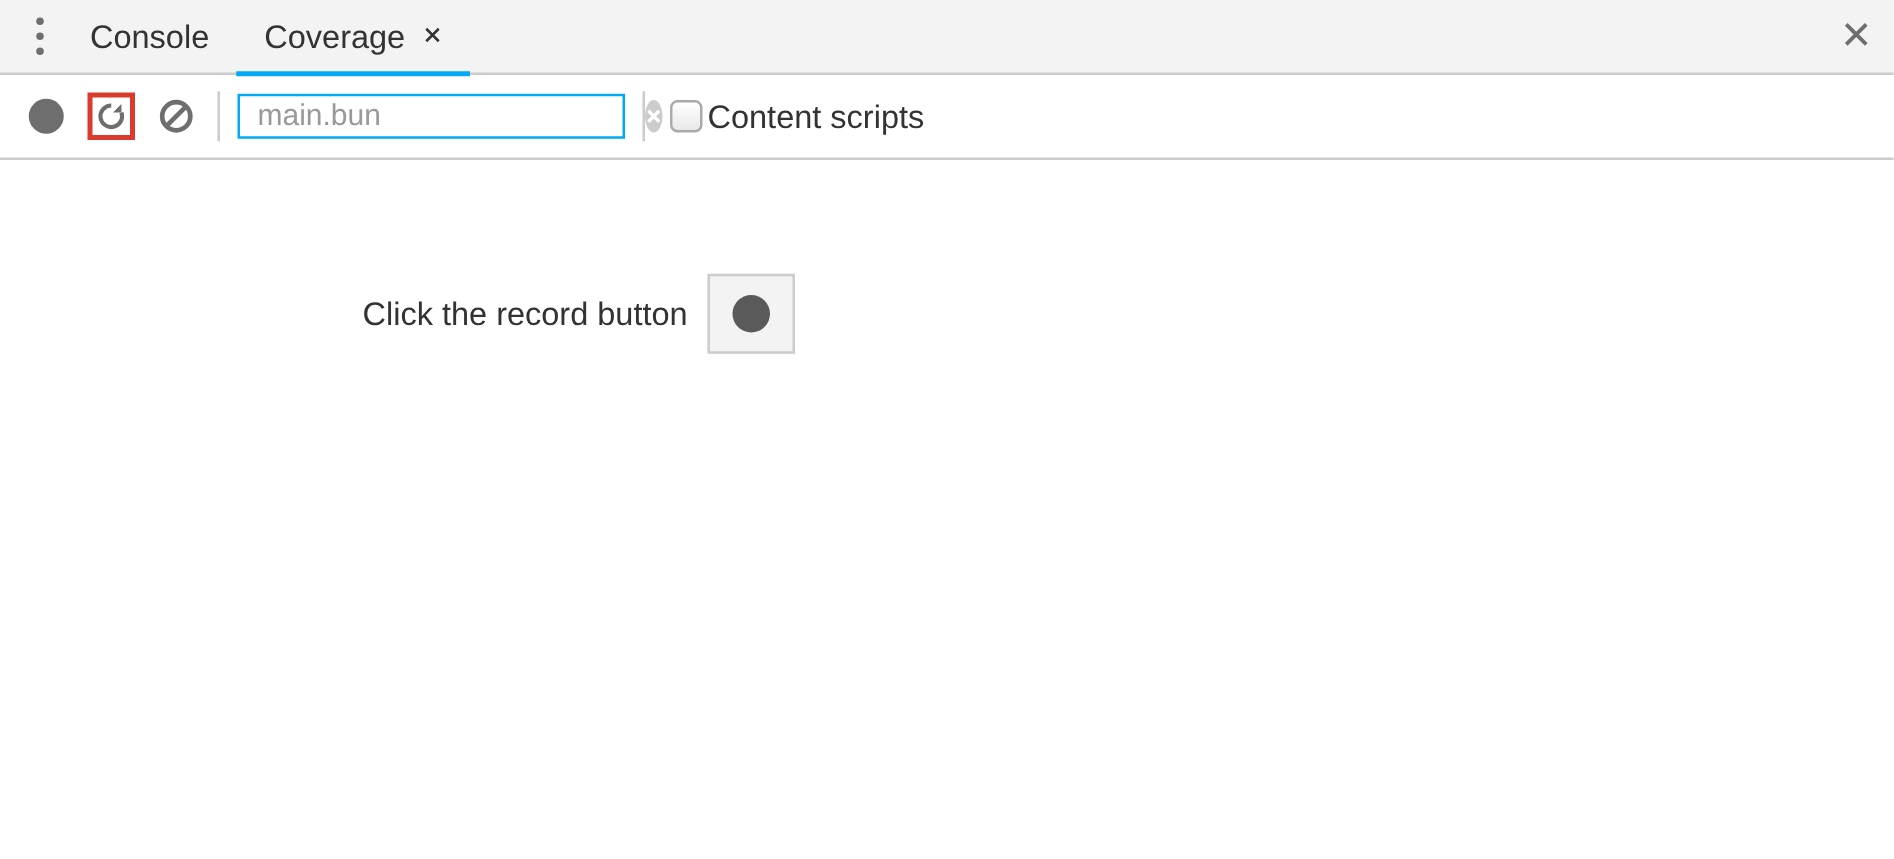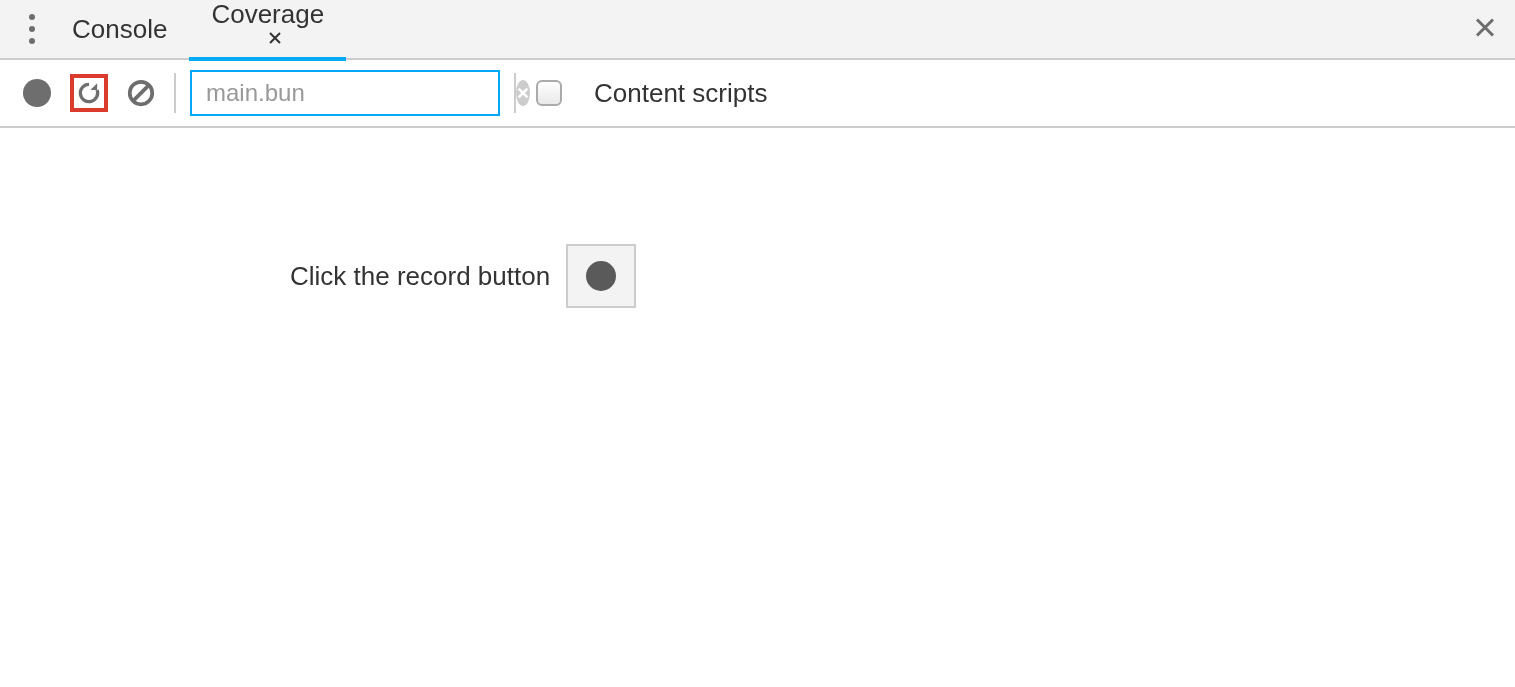--- a/index.html
+++ b/index.html
@@ -4,44 +4,44 @@
   <style>
     * { box-sizing: border-box; margin: 0; padding: 0; }
     body { font-family: -apple-system, BlinkMacSystemFont, "Segoe UI", Helvetica, Arial, sans-serif; font-size: 14px; color: #333; background: #fff; width: 1515px; }
 
     
     .tab-strip { height: 60px; background: #f3f3f3; border-bottom: 2px solid #ccc; display: flex; align-items: center; padding-left: 14px; position: relative; text-align: center; }
     .kebab { width: 36px; display: flex; flex-direction: column; align-items: center; justify-content: center; gap: 6px; cursor: pointer; }
     .kebab span { width: 6px; height: 6px; background: #6e6e6e; border-radius: 50%; display: block; }
     .tab { font-size: 26px; color: #333; padding: 0 22px; height: 60px; display: flex; align-items: center; cursor: pointer; position: relative; }
     .tab.inactive { color: #333; }
-    .tab.active { color: #333; flex-direction: column; }
+    .tab.active { color: #333; }
     .tab.active::after { content: ""; position: absolute; left: 0; right: 0; bottom: -2px; height: 4px; background: #03a9f4; }
     .tab-close { margin-left: 14px; color: #333; font-size: 18px; line-height: 1; }
     .panel-close { position: absolute; right: 18px; top: 50%; transform: translateY(-50%); color: #6e6e6e; cursor: pointer; }
     .panel-close svg { width: 24px; height: 24px; }
 
     
     .toolbar { height: 68px; border-bottom: 2px solid #ccc; display: flex; align-items: center; padding-left: 18px; gap: 14px; }
     .tb-btn { display: inline-flex; align-items: center; justify-content: center; width: 38px; height: 38px; }
     .record-dot { width: 28px; height: 28px; background: #6e6e6e; border-radius: 50%; }
     .reload-highlight { border: 4px solid #da3b2c; padding: 2px; }
     .reload-svg, .clear-svg { width: 30px; height: 30px; fill: #6e6e6e; }
     .vsep { width: 2px; height: 40px; background: #ccc; }
-    .filter-wrap { display: flex; align-items: center; border: 2px solid #03a9f4; height: 46px; width: 310px; padding: 0 2px 0 14px; }
+    .filter-wrap { display: flex; align-items: center; border: 2px solid #03a9f4; height: 36px; width: 310px; padding: 0 2px 0 14px; }
     .filter-input { border: none; outline: none; font-size: 24px; color: #999; flex: 1; background: transparent; }
     .filter-input::placeholder { color: #999; }
     .filter-clear { width: 26px; height: 26px; border-radius: 50%; background: #ccc; color: #fff; display: flex; align-items: center; justify-content: center; cursor: pointer; }
     .filter-clear svg { width: 14px; height: 14px; fill: #fff; }
-    .cs-check { display: flex; align-items: center; gap: 32px; margin-left: 6px; }
+    .cs-check { display: flex; align-items: center; gap: 4px; margin-left: 6px; }
     .cs-check .box { width: 26px; height: 26px; border: 2px solid #aaa; border-radius: 6px; background: linear-gradient(#fefefe,#e9e9e9); }
     .cs-check .label { font-size: 26px; color: #333; }
 
     
-    .content { padding-top: 116px; padding-left: 290px; }
+    .content { padding-top: 91px; padding-left: 290px; }
     .hint-row { display: flex; align-items: center; font-size: 26px; color: #333; margin-bottom: 40px; }
     .hint-row .pad { margin: 0 10px 0 6px; }
     .inline-btn { width: 70px; height: 64px; border: 2px solid #ccc; background: #f3f3f3; display: inline-flex; align-items: center; justify-content: center; }
     .inline-record .record-dot { width: 30px; height: 30px; background: #5a5a5a; }
     .inline-reload-box { border: 5px solid #da3b2c; padding: 4px; display: inline-flex; }
     .inline-reload-box .reload-svg { width: 34px; height: 34px; fill: #6e6e6e; }
   </style>
 </head>
 <body>
 

